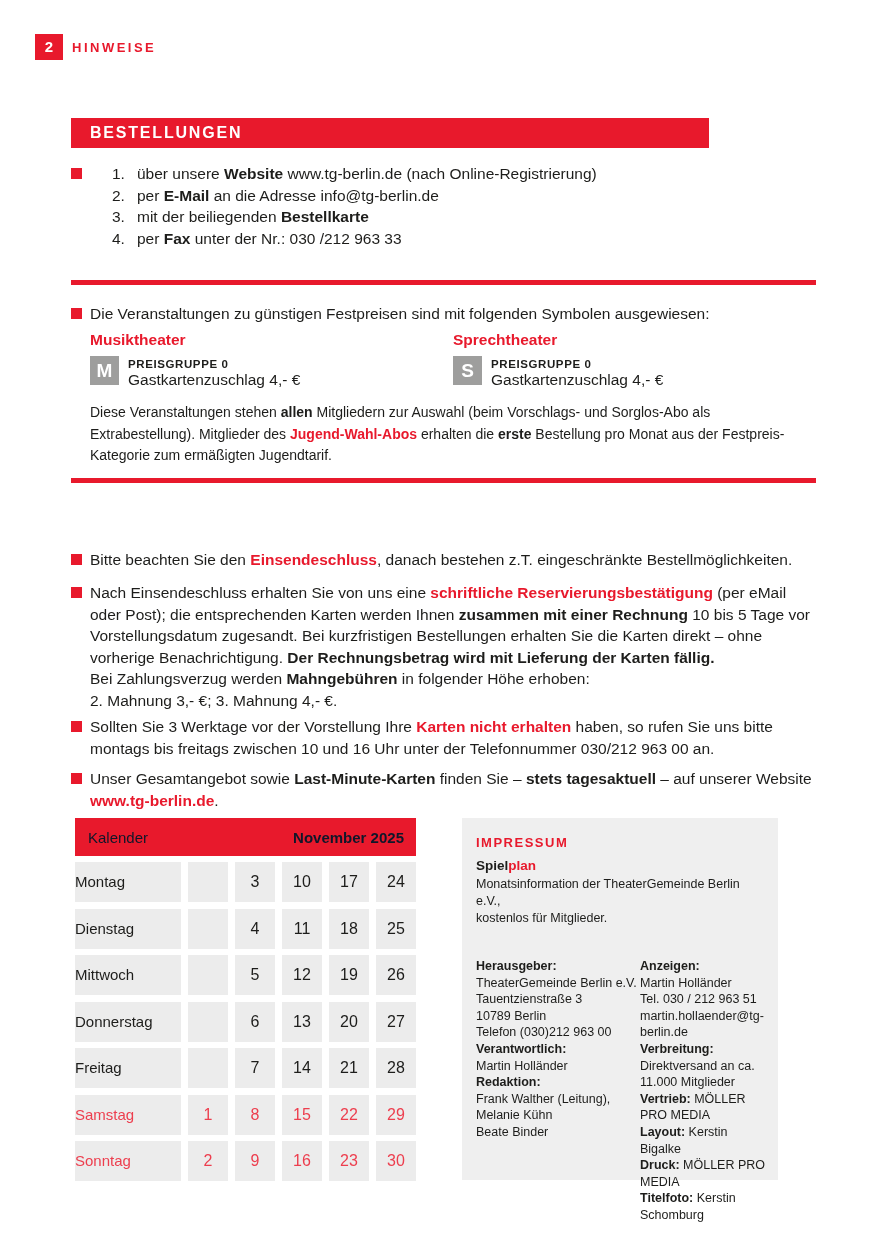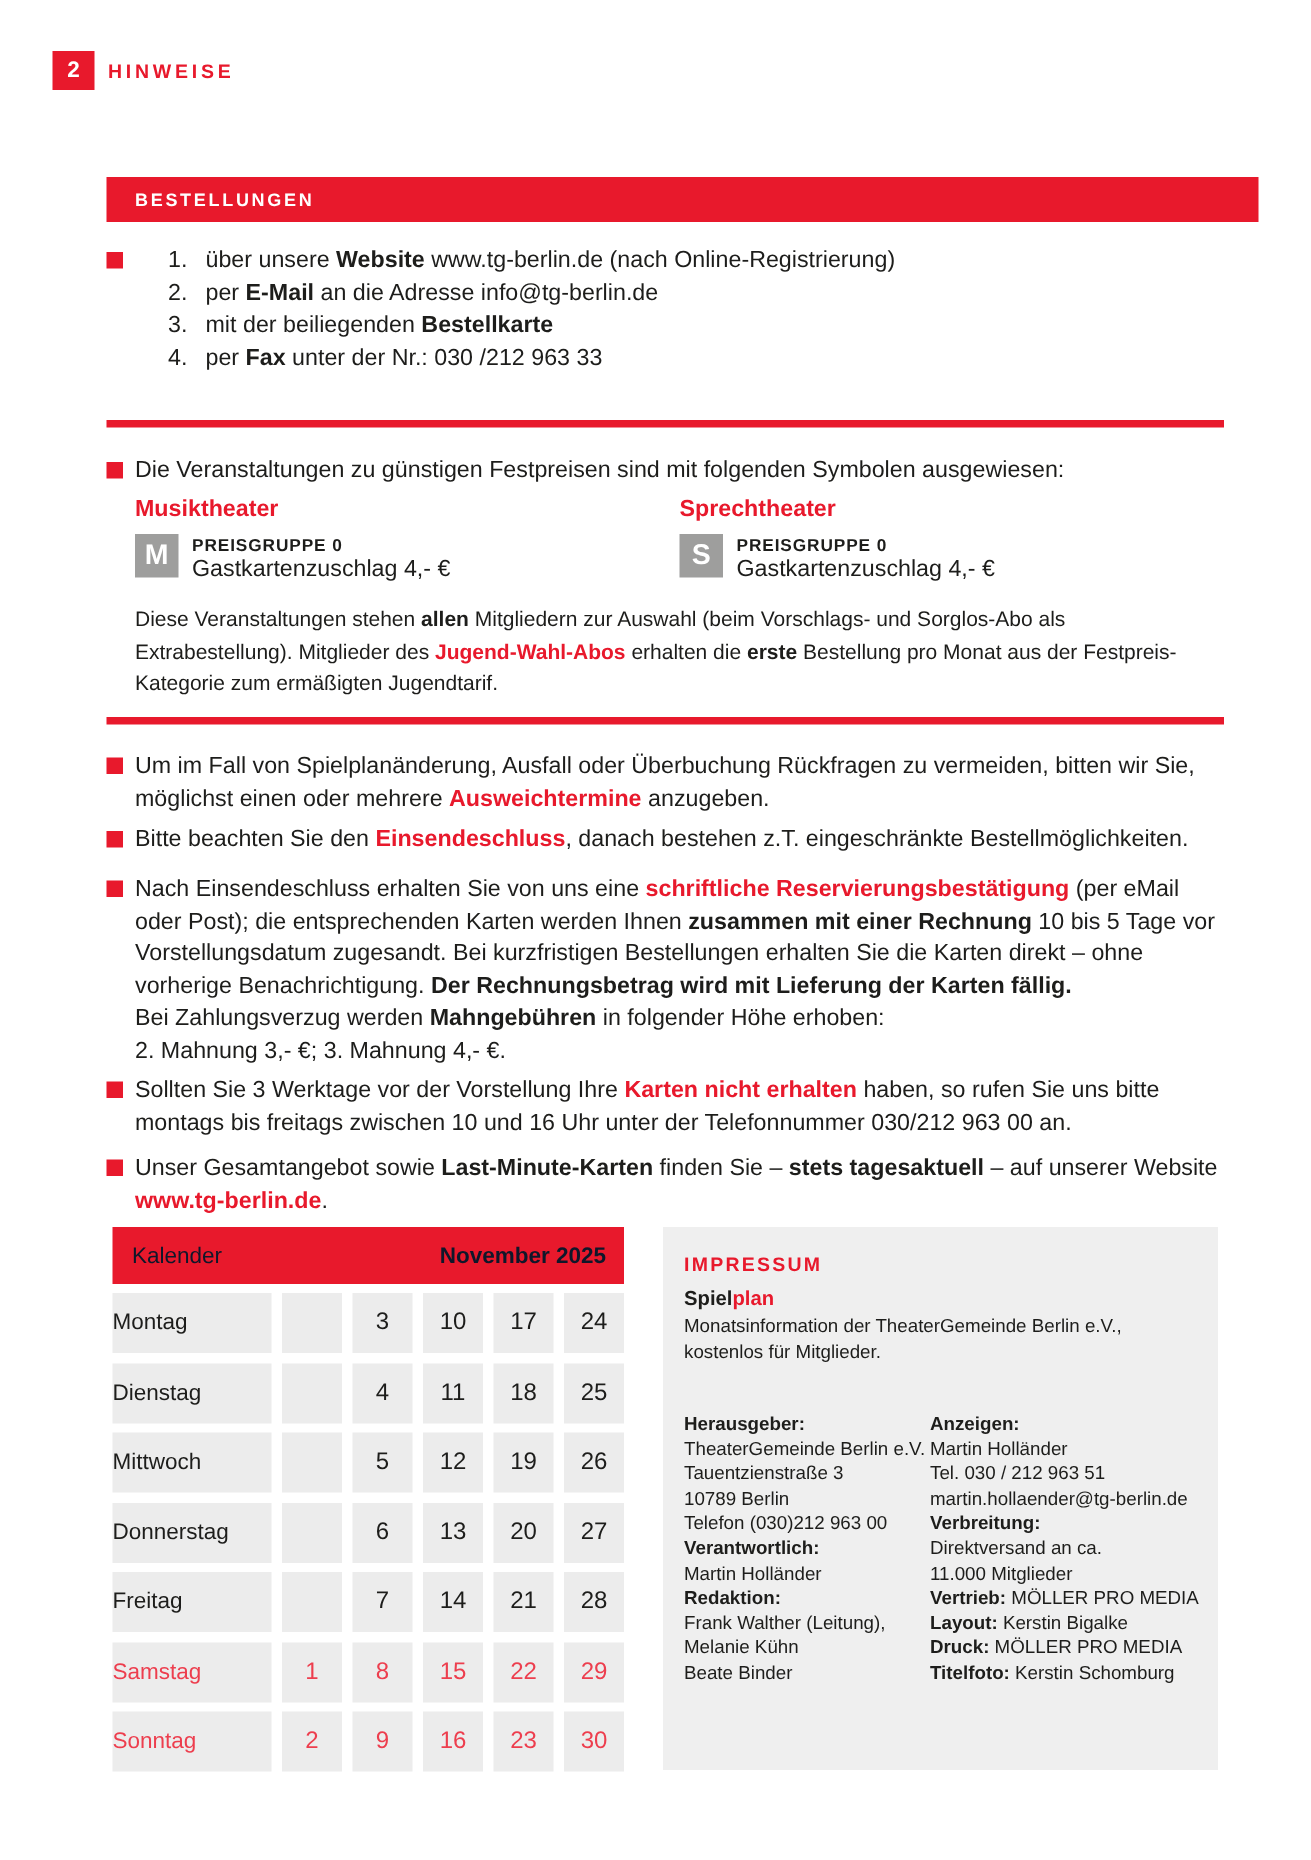--- a/index.html
+++ b/index.html
@@ -15,22 +15,22 @@
   body{font-family:"Liberation Sans","DejaVu Sans",sans-serif;color:var(--ink);}
   .page{position:relative;width:874px;height:1240px;background:#fff;overflow:hidden;}
 
   
   .topbar{position:absolute;left:35px;top:34px;display:flex;align-items:center;gap:9px;}
   .pagenum{display:inline-block;width:28px;height:26px;background:var(--red);color:#fff;
     font-weight:bold;font-size:15px;text-align:center;line-height:26px;}
   .sectionlabel{color:var(--red);font-weight:bold;font-size:13px;letter-spacing:2.5px;}
 
   
-  .banner{position:absolute;left:71px;top:118px;width:768px;height:30px;background:var(--red);
-    color:#fff;font-weight:bold;font-size:12px;letter-spacing:1.8px;line-height:30px;padding-left:19px;}
+  .banner{position:absolute;left:71px;top:118px;width:638px;height:30px;background:var(--red);
+    color:#fff;font-weight:bold;font-size:16px;letter-spacing:1.8px;line-height:30px;padding-left:19px;}
 
   
   .block{position:absolute;left:71px;width:745px;font-size:15.5px;line-height:21.5px;}
   .rich{white-space:pre-line;}
   .seg-b{font-weight:bold;}
   .seg-r{font-weight:bold;color:var(--red);}
   .bullet{display:flex;gap:8px;}
   .sq{flex:0 0 11px;width:11px;height:11px;background:var(--red);margin-top:5px;}
   .bullet .rich{flex:1;}
   .ol{margin-left:22px;}
@@ -56,21 +56,21 @@
   .cal-head{height:38px;background:var(--red);color:#0f172a;display:flex;align-items:center;
     justify-content:space-between;padding:0 12px 0 13px;font-size:15px;margin-bottom:6px;}
   .cal-month{font-weight:bold;}
   .cal-row{display:flex;gap:7px;margin-bottom:6.5px;}
   .cal-day{flex:0 0 106px;background:var(--cell);font-size:15px;line-height:40px;}
   .cal-cell{flex:0 0 40px;background:var(--cell);font-size:16px;line-height:40px;text-align:center;}
   .cal-row{height:40px;}
   .cal-row.wk .cal-day,.cal-row.wk .cal-cell{color:var(--wk-red);}
 
   
-  .impressum{position:absolute;left:442px;top:818px;width:370px;height:362px;background:var(--box);
+  .impressum{position:absolute;left:462px;top:818px;width:316px;height:362px;background:var(--box);
     padding:16px 12px 0 14px;font-size:12.5px;line-height:17px;}
   .imp-heading{color:var(--red);font-weight:bold;font-size:13px;letter-spacing:1.5px;margin-bottom:6px;}
   .imp-title{font-weight:bold;font-size:13.5px;margin-bottom:2px;}
   .imp-title .red{color:var(--red);}
   .imp-sub{white-space:pre-line;margin-bottom:31px;}
   .imp-cols{display:flex;}
   .imp-col{white-space:pre-line;font-size:12.5px;line-height:16.6px;}
   .imp-col.left{flex:0 0 164px;}
   .imp-col.right{flex:1;}
 </style>
@@ -141,26 +141,20 @@
           <div class="sym-sur">Gastkartenzuschlag 4,- €</div>
         </div>
       </div>
     </div>
   </div>
 
   <p class="para rich" style="top:402px;"><span>Diese Veranstaltungen stehen </span><span class="seg-b">allen</span><span> Mitgliedern zur Auswahl (beim Vorschlags- und Sorglos-Abo als Extrabestellung). Mitglieder des </span><span class="seg-r">Jugend-Wahl-Abos</span><span> erhalten die </span><span class="seg-b">erste</span><span> Bestellung pro Monat aus der Festpreis-Kategorie zum ermäßigten Jugendtarif.</span></p>
 
   <div class="divider" style="top:478px;"></div>
 
-  <section class="block" style="top:500px;">
-    <div class="bullet">
-        <span class="sq"></span>
-      <p class="rich"><span>Um im Fall von Spielplanänderung, Ausfall oder Überbuchung Rückfragen zu vermeiden, bitten wir Sie, möglichst einen oder mehrere </span><span class="seg-r">Ausweichtermine</span><span> anzugeben.</span></p>
-      </div>
-  </section>
 
   <section class="block" style="top:549px;">
     <div class="bullet">
         <span class="sq"></span>
       <p class="rich"><span>Bitte beachten Sie den </span><span class="seg-r">Einsendeschluss</span><span>, danach bestehen z.T. eingeschränkte Bestellmöglichkeiten.</span></p>
       </div>
   </section>
 
   <section class="block" style="top:582px;">
     <div class="bullet">

